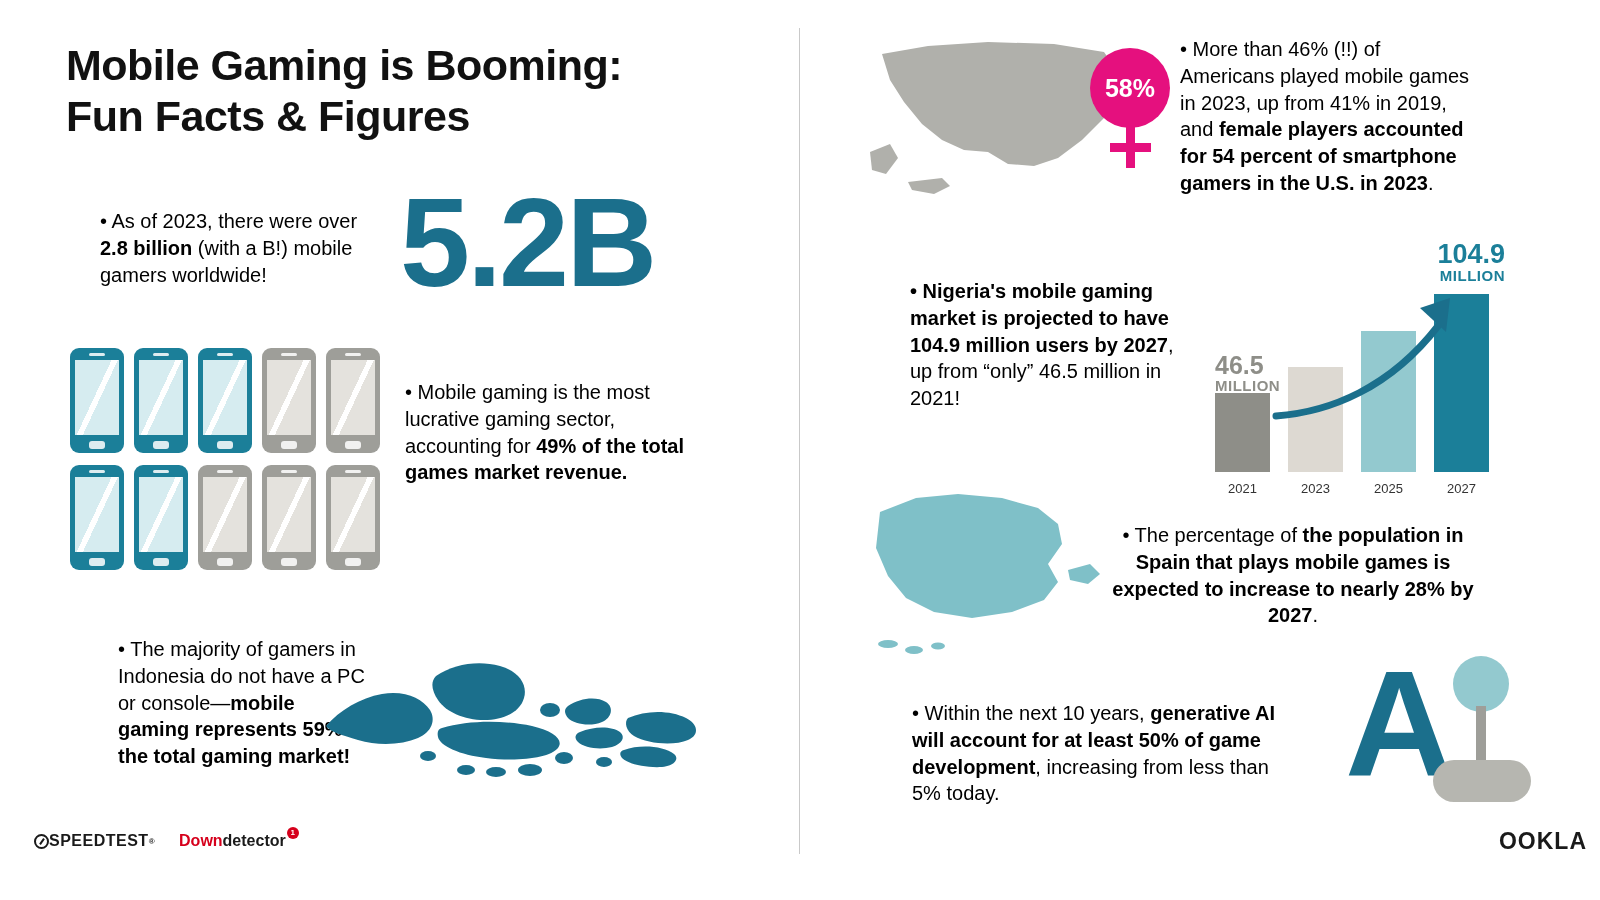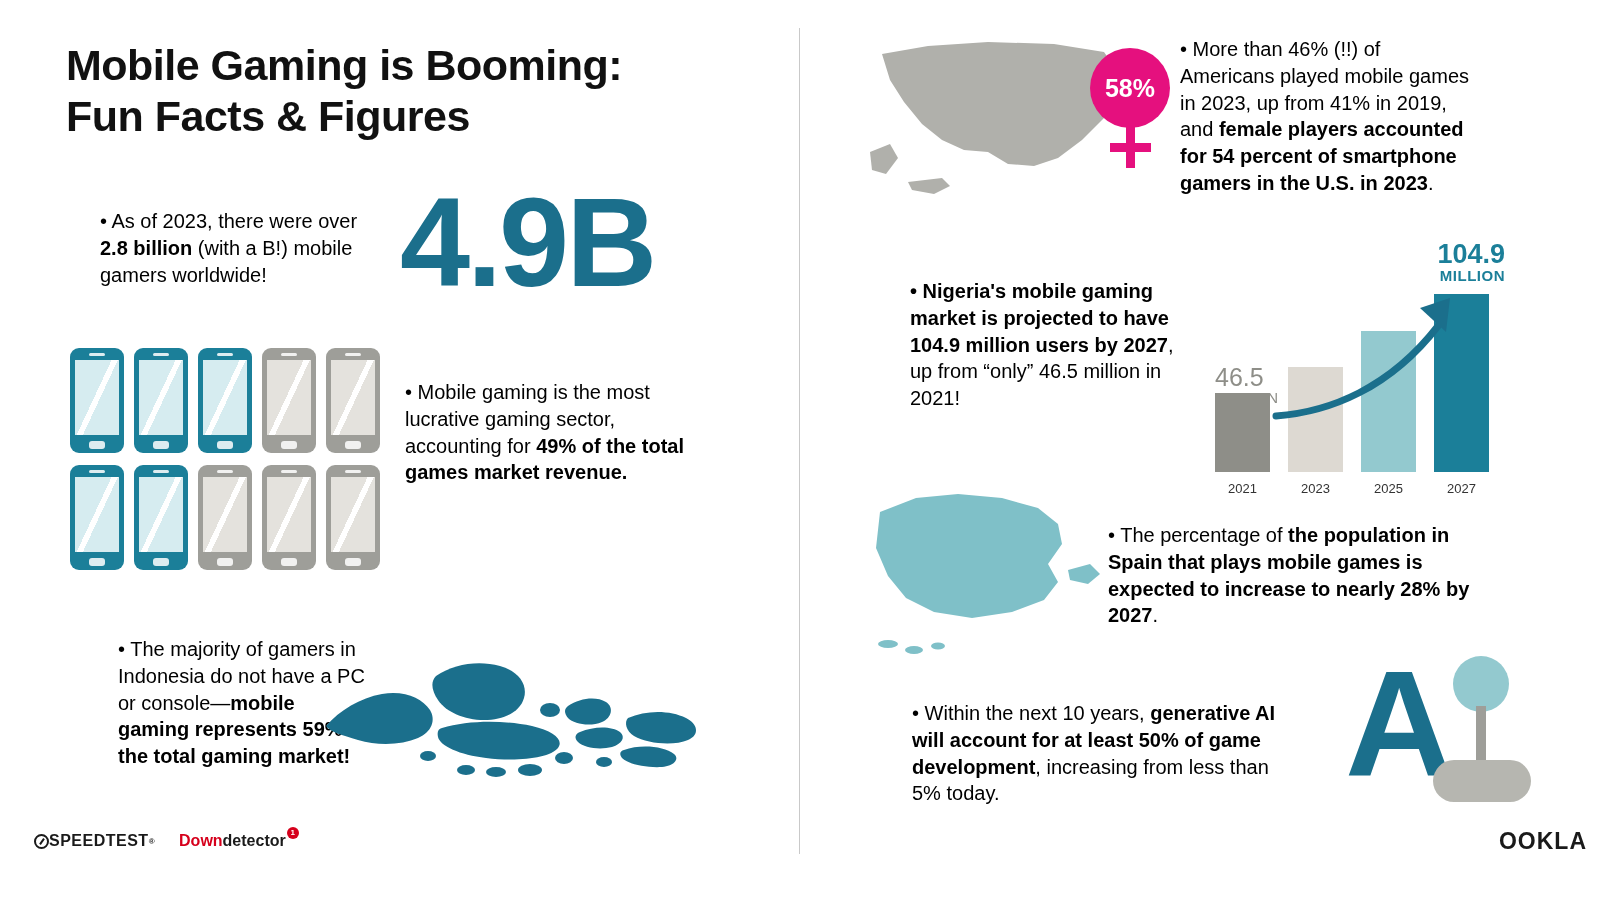--- a/index.html
+++ b/index.html
@@ -98,28 +98,28 @@
 
   .r1{position:absolute;left:1180px;top:36px;width:290px;}
 
   .r2{position:absolute;left:910px;top:278px;width:270px;}
 
   .chart{position:absolute;left:1215px;top:236px;width:290px;height:262px;}
   .bars{position:absolute;left:0;bottom:26px;width:290px;height:200px;display:flex;align-items:flex-end;gap:18px;}
   .bar{width:55px;}
   .bar-labels{position:absolute;left:0;bottom:2px;width:290px;display:flex;gap:18px;}
   .bar-label{width:55px;text-align:center;font-size:13px;color:#333;}
-  .lbl-465{position:absolute;left:0px;top:128px;font-size:25px;font-weight:normal;color:#8e8e88;line-height:1.05;}
+  .lbl-465{position:absolute;left:0px;top:116px;font-size:25px;font-weight:bold;color:#8e8e88;line-height:1.05;}
   .lbl-465 .sm{font-size:15px;display:block;letter-spacing:.5px;}
   .lbl-1049{position:absolute;right:0px;top:4px;font-size:27px;font-weight:bold;color:#1b7f99;line-height:1.05;text-align:right;}
   .lbl-1049 .sm{font-size:15px;display:block;letter-spacing:.5px;}
   .arrow{position:absolute;left:55px;top:40px;width:230px;height:160px;}
 
   .spain{position:absolute;left:862px;top:478px;width:250px;height:190px;}
-  .r3{position:absolute;left:1108px;top:522px;width:370px;}
+  .r3{position:absolute;left:1108px;top:522px;width:370px;text-align:center;}
 
   .r4{position:absolute;left:912px;top:700px;width:390px;}
 
   .ai{position:absolute;left:1345px;top:648px;width:175px;height:165px;}
   .ai .letterA{
     position:absolute;left:0;top:0;font-size:150px;font-weight:bold;color:#1b6f8c;line-height:1;
   }
   .ai .ball{position:absolute;left:108px;top:8px;width:56px;height:56px;border-radius:50%;background:#93c9cf;}
   .ai .stick{position:absolute;left:131px;top:58px;width:10px;height:68px;background:#9e9e99;}
   .ai .base{position:absolute;left:88px;top:112px;width:98px;height:42px;border-radius:21px;background:#b6b6b0;}
@@ -133,21 +133,21 @@
 
   <div class="title">
       <div>Mobile Gaming is Booming:</div>
       <div>Fun Facts &amp; Figures</div>
     </div>
 
   <div class="bullet b1">
     <span>• As of 2023, there were over </span><b>2.8 billion</b><span> (with a B!) mobile gamers worldwide!</span>
   </div>
 
-  <div class="bignum">4.9B</div>
+  <div class="bignum">5.2B</div>
 
   <div class="phones">
     <div class="phone-row">
       <div class="phone on">
           <span class="speaker"></span>
           <span class="screen"></span>
           <span class="home"></span>
         </div>
       <div class="phone on">
           <span class="speaker"></span>

